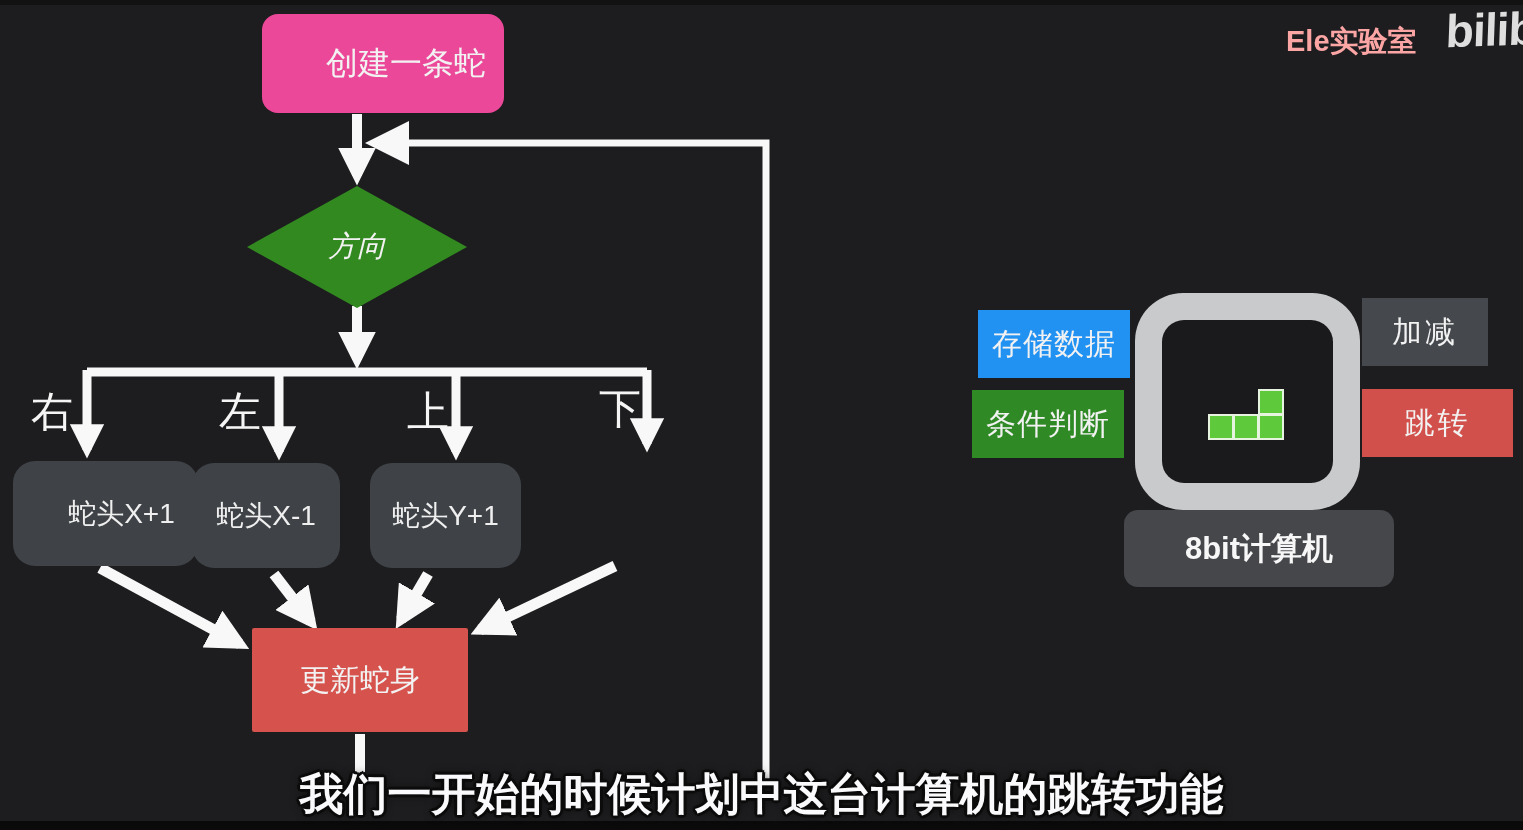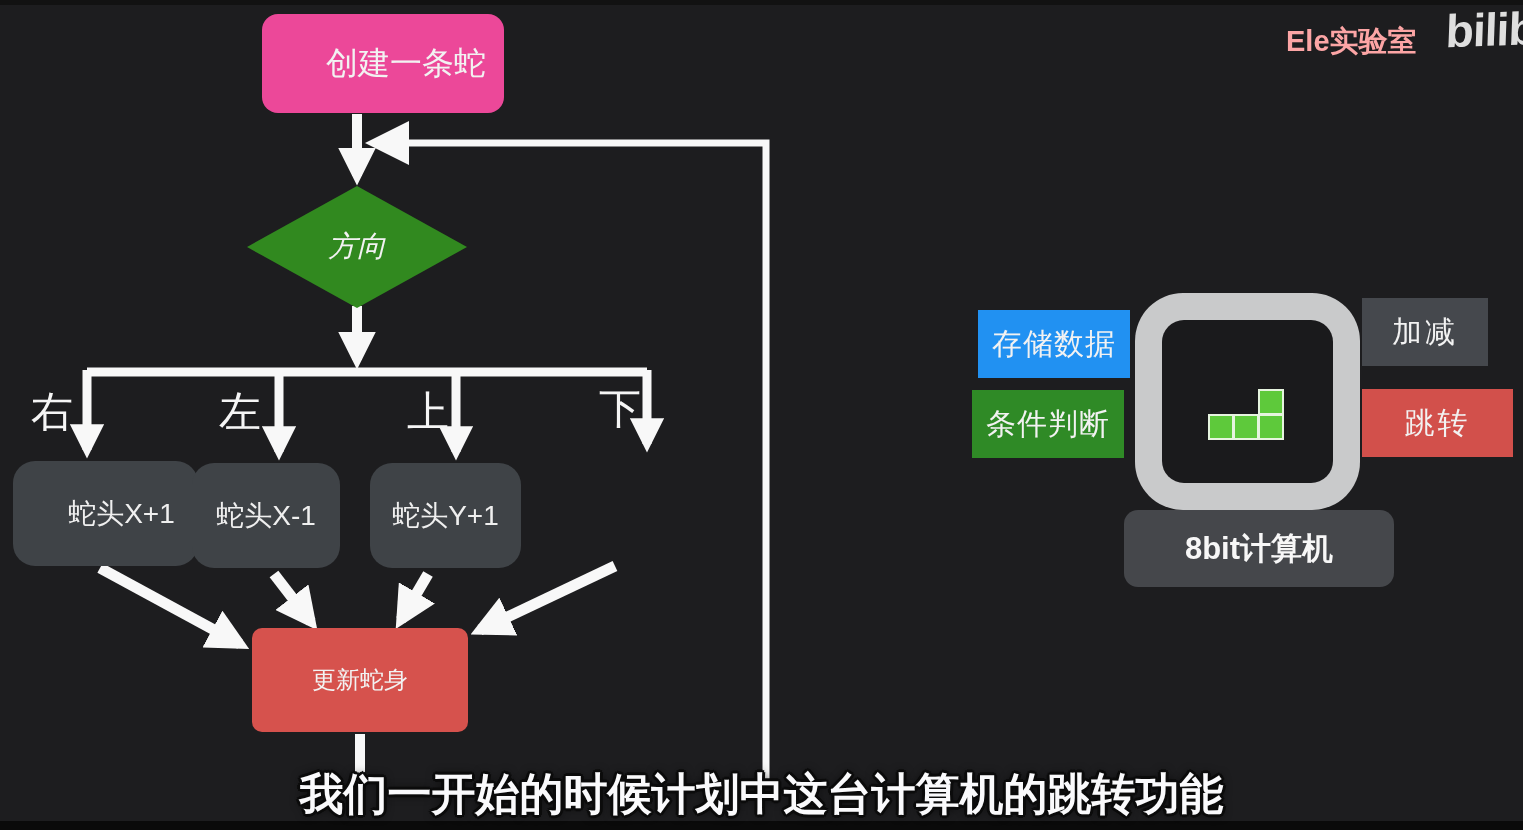--- a/index.html
+++ b/index.html
@@ -32,21 +32,21 @@
   }
   .action{
     background:#3f4347; border-radius:22px; font-size:28px; color:#efefef;
   }
   .action.a1{left:13px;  top:461px; width:153px; height:105px;padding-left:32px;}
   .action.a2{left:192px; top:463px; width:148px; height:105px;}
   .action.a3{left:370px; top:463px; width:151px; height:105px;}
   .action.a4{left:547px; top:453px; width:151px; height:106px;}
   .update{
     left:252px; top:628px; width:216px; height:104px;
-    background:#d6524d; border-radius:10px; font-size:24px;
+    background:#d6524d; border-radius:2px; font-size:30px;
   }
   .branch-label{
     position:absolute; z-index:2; width:64px; text-align:center;
     font-size:42px; color:#f5f5f5;
   }
   .bl1{left:20px;  top:384px;}
   .bl2{left:208px; top:384px;}
   .bl3{left:396px; top:384px;}
   .bl4{left:588px; top:381px;}
 

